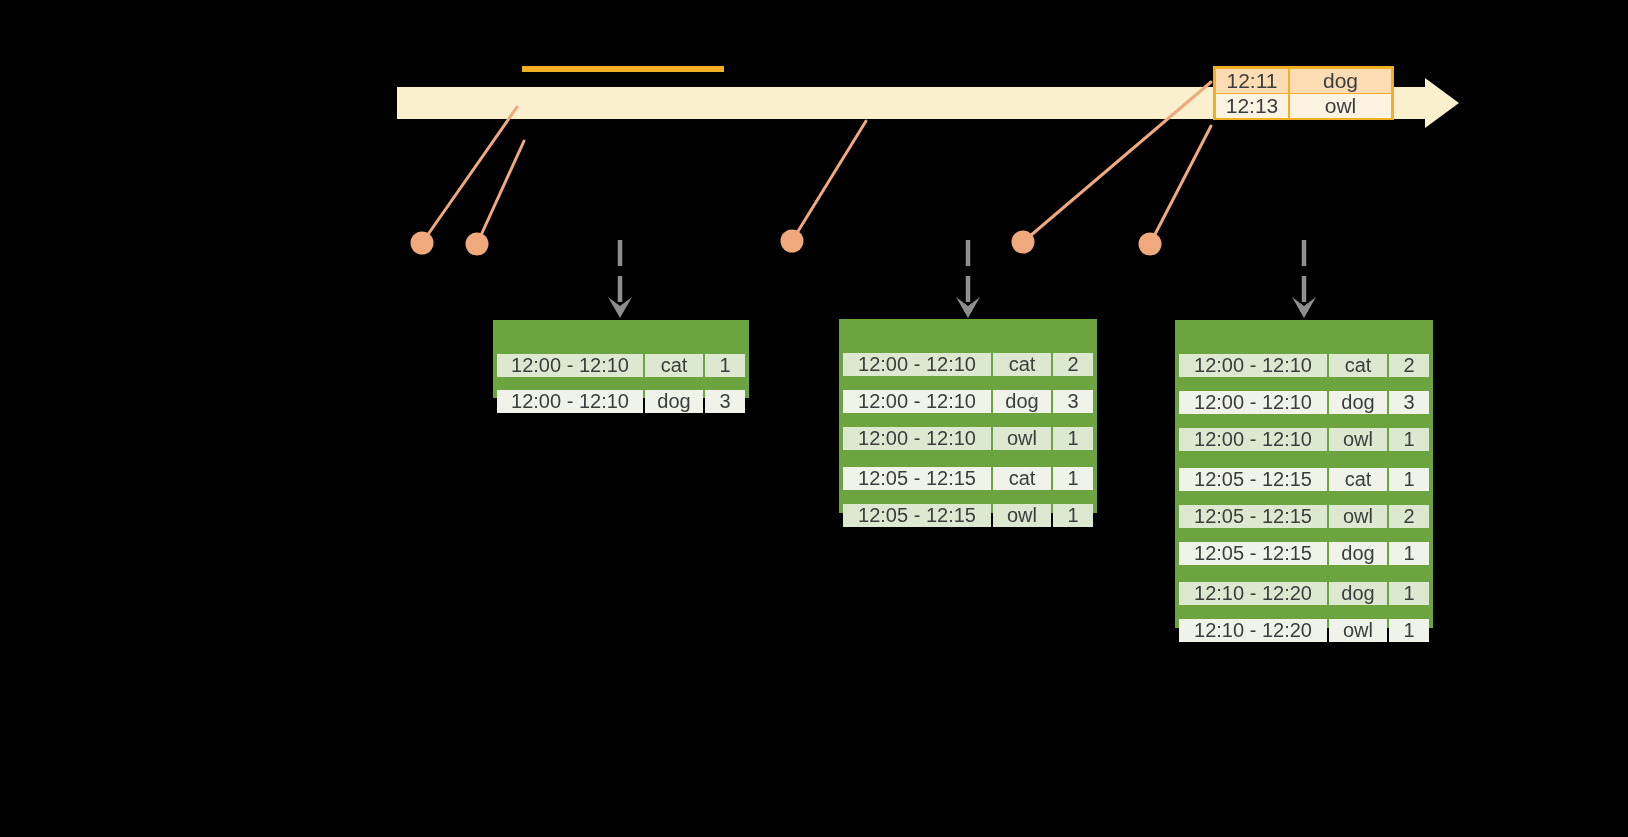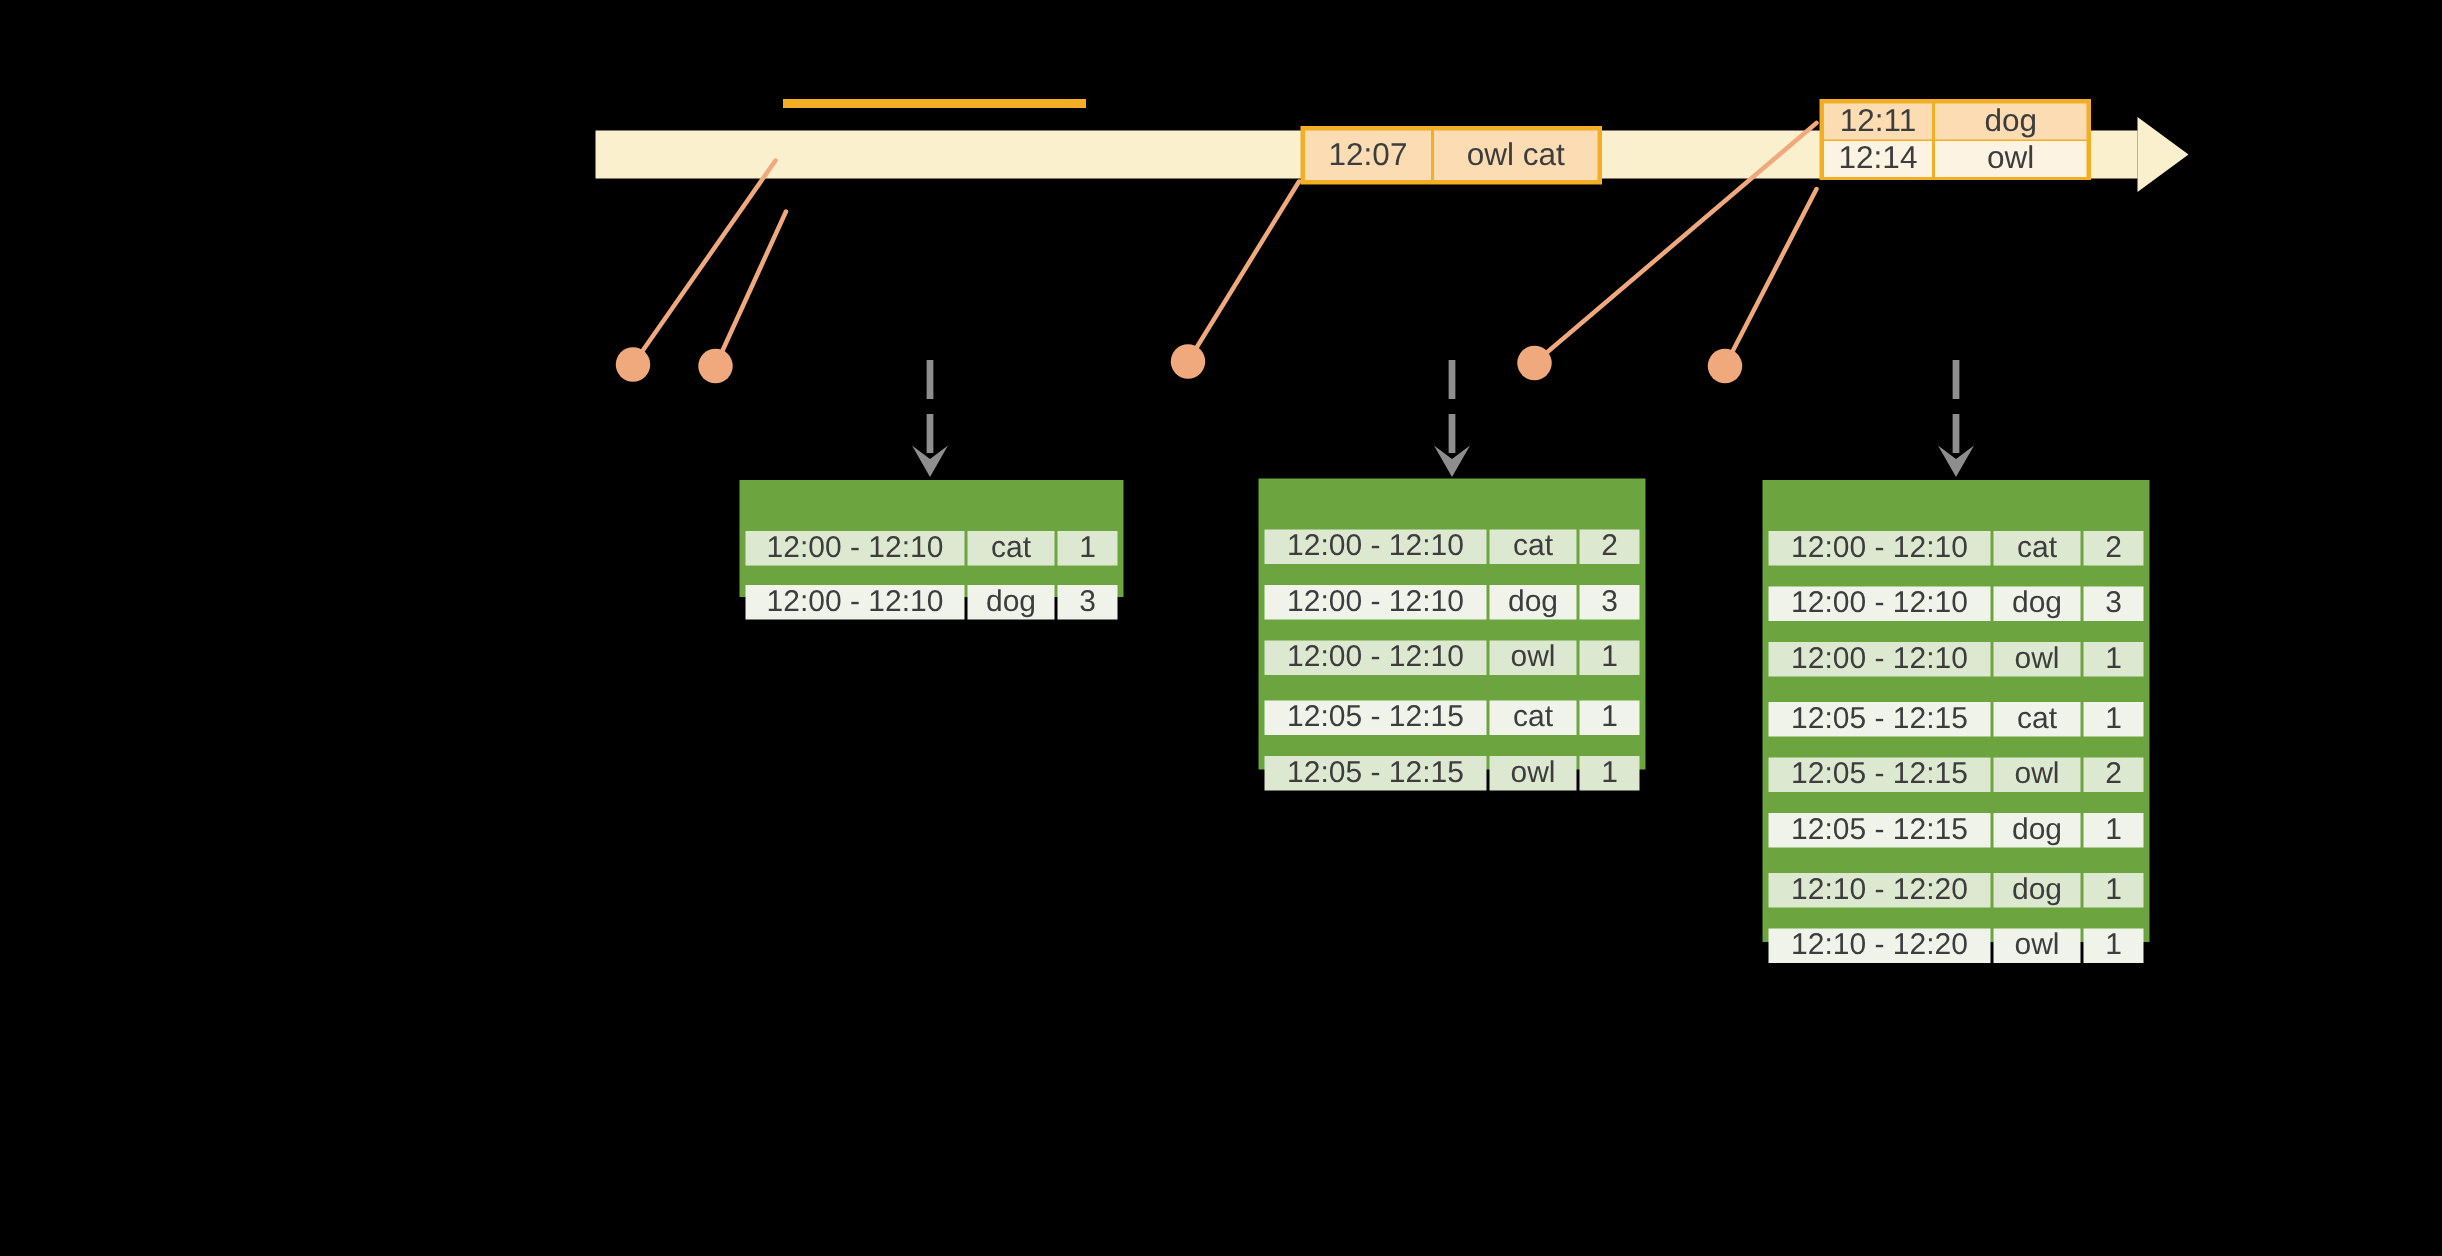--- a/index.html
+++ b/index.html
@@ -81,34 +81,28 @@
     <path class="trigger-head" d="M608,297 L620,318 L632,297 L620,306 Z"></path>
     <line class="trigger-stem" x1="968" y1="240" x2="968" y2="302"></line>
     <path class="trigger-head" d="M956,297 L968,318 L980,297 L968,306 Z"></path>
     <line class="trigger-stem" x1="1304" y1="240" x2="1304" y2="302"></line>
     <path class="trigger-head" d="M1292,297 L1304,318 L1316,297 L1304,306 Z"></path>
   </svg>
 
   <div id="card1" class="event-card">
   </div>
 
-  <div id="card2" class="event-card">
-    <div class="event-row">
-      <div class="cell">12:07</div>
-      <div class="cell">owl cat</div>
-    </div>
-  </div>
 
   <div id="card3" class="event-card">
     <div class="event-row">
       <div class="cell">12:11</div>
       <div class="cell">dog</div>
     </div>
     <div class="event-row">
-      <div class="cell">12:14</div>
+      <div class="cell">12:13</div>
       <div class="cell">owl</div>
     </div>
   </div>
 
   <div id="table1" class="result-table">
     <div class="t-row">
       <div class="cell">12:00 - 12:10</div>
       <div class="cell">cat</div>
       <div class="cell">1</div>
     </div>

